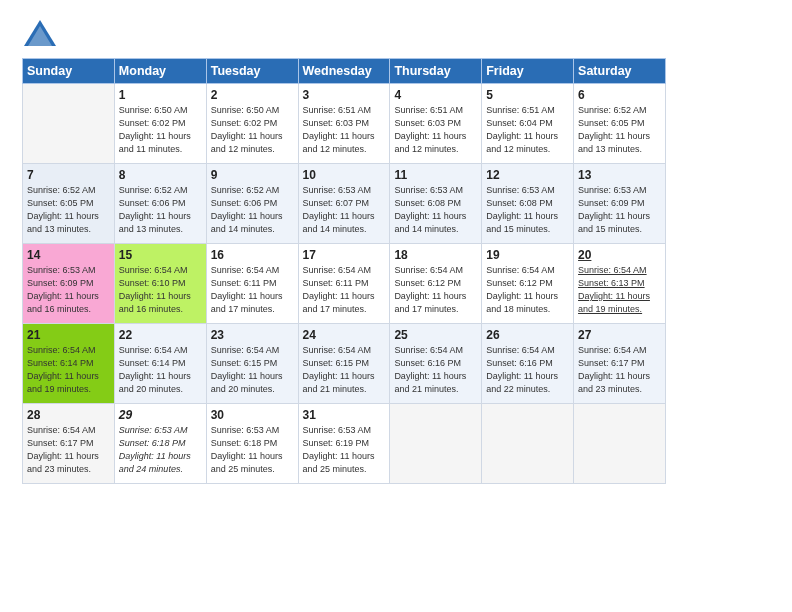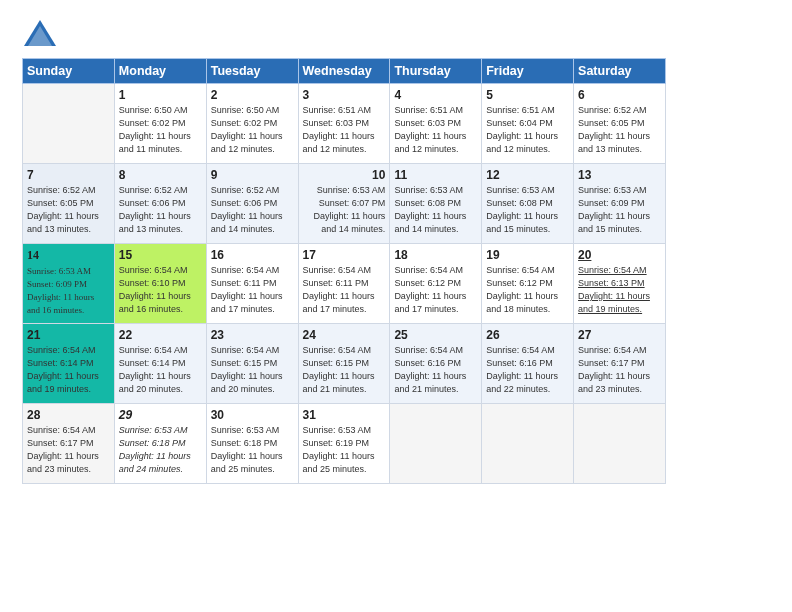--- a/index.html
+++ b/index.html
@@ -200,21 +200,21 @@
 Daylight: 11 hours
 and 13 minutes.</div>
           </td>
           <td style="background: rgb(238, 243, 250);">
             <span class="day-number">9</span>
             <div class="day-info" style="white-space: pre-line;">Sunrise: 6:52 AM
 Sunset: 6:06 PM
 Daylight: 11 hours
 and 14 minutes.</div>
           </td>
-          <td style="background: rgb(238, 243, 250); text-align: right;">
+          <td style="background: rgb(238, 243, 250);">
             <span class="day-number">10</span>
             <div class="day-info" style="white-space: pre-line;">Sunrise: 6:53 AM
 Sunset: 6:07 PM
 Daylight: 11 hours
 and 14 minutes.</div>
           </td>
           <td style="background: rgb(238, 243, 250);">
             <span class="day-number">11</span>
             <div class="day-info" style="white-space: pre-line;">Sunrise: 6:53 AM
 Sunset: 6:08 PM
@@ -230,21 +230,21 @@
           </td>
           <td style="background: rgb(238, 243, 250);">
             <span class="day-number">13</span>
             <div class="day-info" style="white-space: pre-line;">Sunrise: 6:53 AM
 Sunset: 6:09 PM
 Daylight: 11 hours
 and 15 minutes.</div>
           </td>
         </tr>
         <tr>
-          <td style="background: #14b8a6; font-family: Liberation Serif, serif;">
+          <td style="background: #f9a8d4;">
             <span class="day-number">14</span>
             <div class="day-info" style="white-space: pre-line;">Sunrise: 6:53 AM
 Sunset: 6:09 PM
 Daylight: 11 hours
 and 16 minutes.</div>
           </td>
           <td style="background: #bef264;">
             <span class="day-number">15</span>
             <div class="day-info" style="white-space: pre-line;">Sunrise: 6:54 AM
 Sunset: 6:10 PM
@@ -281,21 +281,21 @@
           </td>
           <td style="background: rgb(255, 255, 255); text-decoration: underline;">
             <span class="day-number">20</span>
             <div class="day-info" style="white-space: pre-line;">Sunrise: 6:54 AM
 Sunset: 6:13 PM
 Daylight: 11 hours
 and 19 minutes.</div>
           </td>
         </tr>
         <tr>
-          <td style="background: #14b8a6;">
+          <td style="background: #84cc16;">
             <span class="day-number">21</span>
             <div class="day-info" style="white-space: pre-line;">Sunrise: 6:54 AM
 Sunset: 6:14 PM
 Daylight: 11 hours
 and 19 minutes.</div>
           </td>
           <td style="background: rgb(238, 243, 250);">
             <span class="day-number">22</span>
             <div class="day-info" style="white-space: pre-line;">Sunrise: 6:54 AM
 Sunset: 6:14 PM

